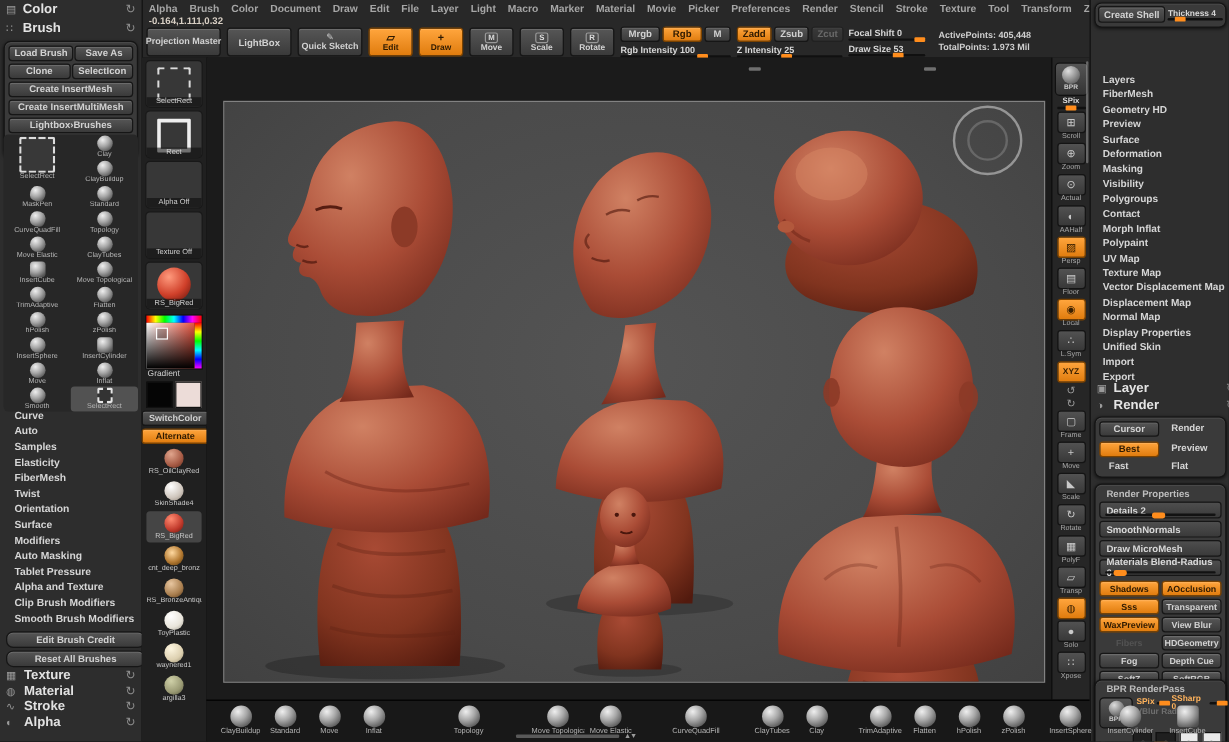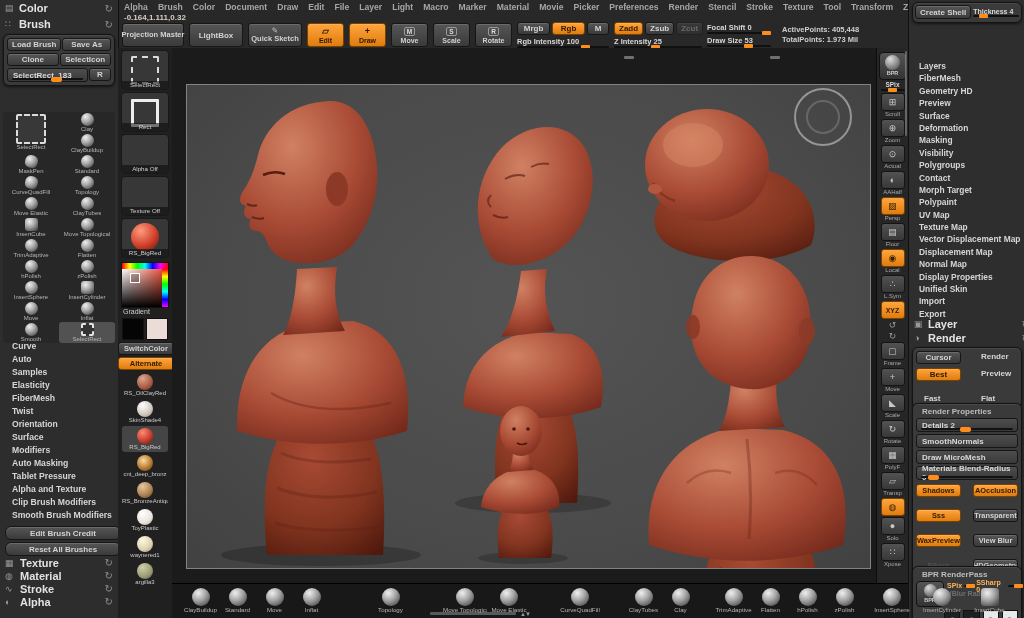--- a/index.html
+++ b/index.html
@@ -121,21 +121,21 @@
   #vscroll{position:absolute;right:1px;top:3px;width:2px;height:85px;background:#9a9a9a;opacity:.55;border-radius:1px}
   
   #rpanel{left:908px;top:0;width:116px;height:618px;background:#2e2e2e;border-left:1px solid #111;overflow:hidden}
   #toolbox{position:absolute;left:3px;top:2px;width:110px;padding:2px;box-sizing:border-box}
   .tb-row{display:flex;gap:2px;align-items:center;margin-bottom:1px}
   .tbrow{height:11px;line-height:11px;font-size:8.4px;color:#dcdcdc;padding-left:4px;white-space:nowrap}
   #rsections{position:absolute;left:0;top:60px;width:116px}
   .rrow{height:12.4px;line-height:12.4px;font-size:8.4px;color:#d6d6d6;padding-left:10px;white-space:nowrap}
   .rhead{position:absolute;left:0;width:116px}
   #rmodes{position:absolute;left:3px;top:347px;width:110px;padding:3px;box-sizing:border-box}
-  .grid2{display:grid;grid-template-columns:1fr 1fr;gap:12px}
+  .grid2{display:grid;grid-template-columns:1fr 1fr;gap:2px}
   .flatbtn{background:none;border:none;box-shadow:none;color:#d6d6d6;justify-content:flex-start;padding-left:8px}
   #rprops{position:absolute;left:3px;top:403px;width:110px;padding:3px;box-sizing:border-box}
   .boxtitle{font-size:8px;color:#bdbdbd;padding:0 0 2px 6px}
   .tog{height:11px;font-size:7.4px;padding:0 2px;overflow:hidden}
   .tog.dis{background:none;border-color:transparent;box-shadow:none;color:#7a7a7a}
   #bprbox{position:absolute;left:3px;top:566px;width:110px;padding:3px;box-sizing:border-box}
   #bprbox .content{display:flex;gap:3px}
   #bprthumb{width:26px;height:24px;border-radius:4px;background:linear-gradient(#555,#333);border:1px solid #111;text-align:center}
   #bprthumb .ball{width:13px;height:13px;border-radius:50%;margin:2px auto 0;
         background:radial-gradient(circle at 35% 28%,#ddd,#8c8c8c 50%,#3e3e3e)}
@@ -279,20 +279,26 @@
     <div class="lrow2">
 
     <div class="btn f1">Load Brush</div>
         <div class="btn f1">Save As</div>
       </div>
     <div class="lrow2">
 
     <div class="btn f1">Clone</div>
         <div class="btn f1">SelectIcon</div>
       </div>
+    <div>
+
+    <div class="btn wbtn">Create InsertMesh</div>
+        <div class="btn wbtn">Create InsertMultiMesh</div>
+        <div class="btn wbtn">Lightbox›Brushes</div>
+      </div>
     <div class="lrow2" style="margin-bottom:0">
       <div class="sbar f1" style="margin-bottom:0">
         <span>SelectRect. 183</span>
         <div class="hslider">
             <i style="left:55%"></i>
           </div>
       </div>
       <div class="btn" style="width:12px">R</div>
     </div>
   </div>
@@ -697,21 +703,21 @@
   <div class="rrow">Layers</div>
       <div class="rrow">FiberMesh</div>
       <div class="rrow">Geometry HD</div>
       <div class="rrow">Preview</div>
       <div class="rrow">Surface</div>
       <div class="rrow">Deformation</div>
       <div class="rrow">Masking</div>
       <div class="rrow">Visibility</div>
       <div class="rrow">Polygroups</div>
       <div class="rrow">Contact</div>
-      <div class="rrow">Morph Target</div>
+      <div class="rrow">Morph Inflat</div>
       <div class="rrow">Polypaint</div>
       <div class="rrow">UV Map</div>
       <div class="rrow">Texture Map</div>
       <div class="rrow">Vector Displacement Map</div>
       <div class="rrow">Displacement Map</div>
       <div class="rrow">Normal Map</div>
       <div class="rrow">Display Properties</div>
       <div class="rrow">Unified Skin</div>
       <div class="rrow">Import</div>
       <div class="rrow">Export</div>

